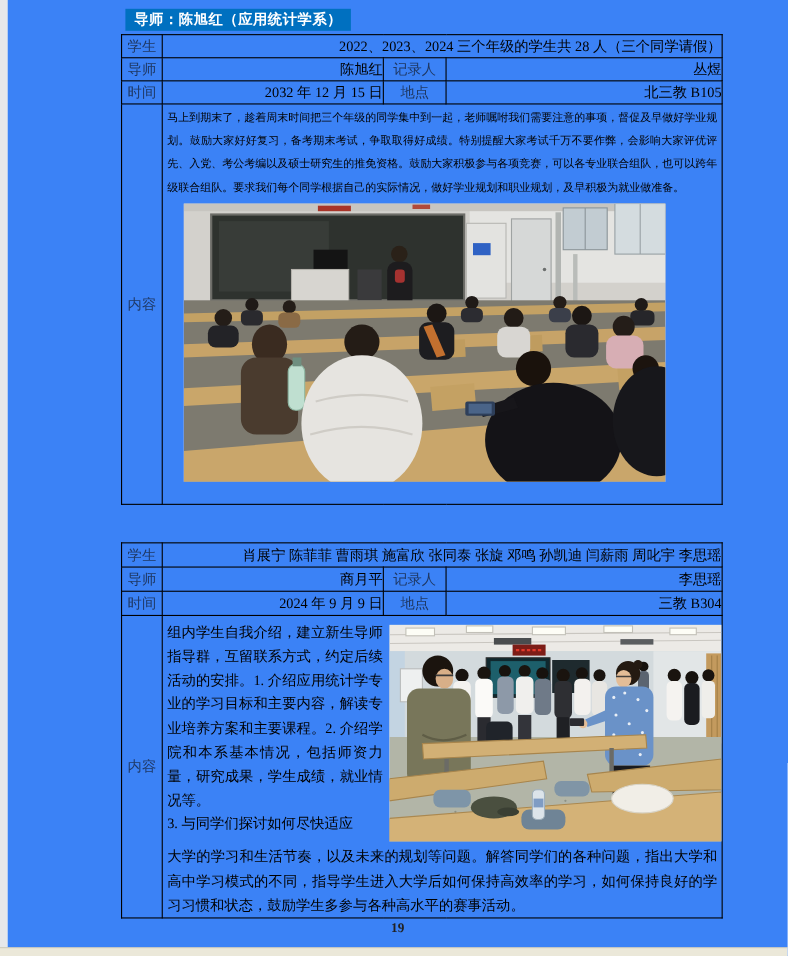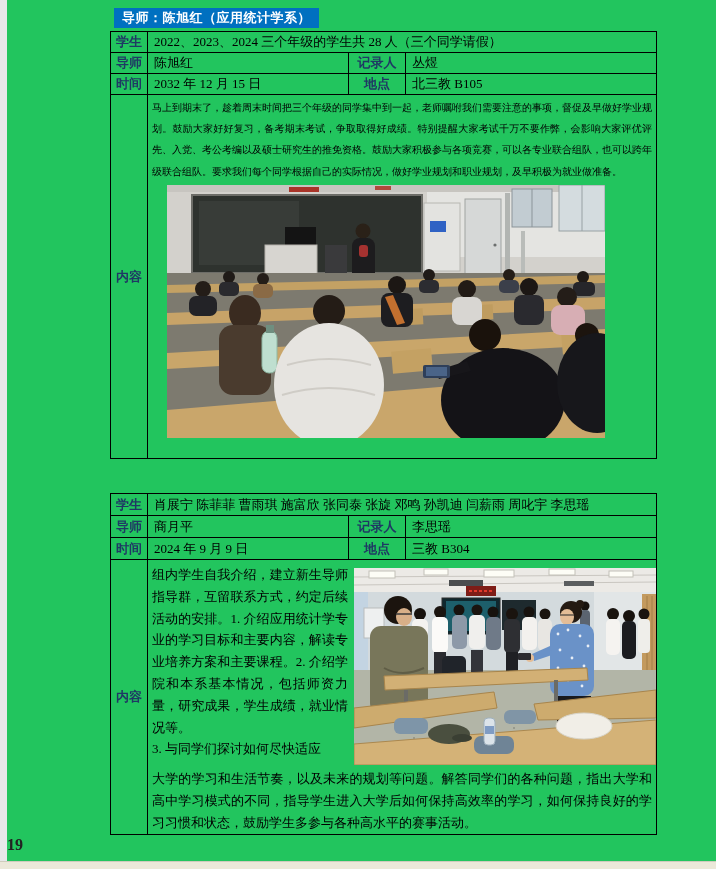--- a/index.html
+++ b/index.html
@@ -2,42 +2,42 @@
 <html><head>
 <meta charset="utf-8">
 <style>
   html,body{margin:0;padding:0;}
   body{
     width:716px;height:869px;position:relative;background:#ffffff;
     font-family:"Liberation Serif","DejaVu Serif",serif;overflow:hidden;
   }
   .viewer-left-strip{position:absolute;left:0;top:0;width:7px;height:869px;background:#e7e8ea;}
   .viewer-bottom-strip{position:absolute;left:0;top:861px;width:716px;height:8px;background:#ebe8d9;border-top:1px solid #cfccbd;}
-  .page{position:absolute;left:7px;top:0;width:709px;height:861px;background:#22c55e;}
+  .page{position:absolute;left:7px;top:0;width:709px;height:861px;background:#3b82f6;}
 
   .sec-title{
     position:absolute;left:107px;height:20px;line-height:20px;
     background:#0070C0;color:#ffffff;font-weight:bold;font-size:13px;
     padding:0 8px;font-family:"Liberation Sans","DejaVu Sans",sans-serif;
     letter-spacing:0.5px;white-space:nowrap;
   }
   #sec1-title{top:8px;}
   #sec2-title{top:469px;}
 
   table.meet{
     position:absolute;left:103px;width:546px;border-collapse:collapse;table-layout:fixed;
     font-size:13px;color:#000;
   }
   #table1{top:31px;}
   #table2{top:493px;}
   table.meet td, table.meet th{border:1px solid #000;padding:0;vertical-align:middle;overflow:hidden;}
   table.meet th{
-    font-weight:bold;color:#1F3864;text-align:center;font-size:13px;
-  }
-  table.meet td.val{padding-left:6px;text-align:left;}
+    font-weight:normal;color:#1F3864;text-align:center;font-size:13px;
+  }
+  table.meet td.val{padding-left:6px;text-align:right;}
   #table1 tr.small{height:21px;}
   #table2 tr.small{height:22px;}
   #table1 td.content-cell{height:363px;vertical-align:top;}
   #table2 td.content-cell{height:272px;vertical-align:top;}
 
   .content-text1{
     margin:2px 4px 0 4px;line-height:21.2px;font-size:10px;text-align:justify;
   }
   .photo-frame1{
     width:438px;height:253px;margin:3px 0 0 19px;overflow:hidden;background:#d3d1cc;
@@ -47,22 +47,22 @@
     float:right;width:302px;height:197px;margin:4px 0 3px 6px;overflow:hidden;background:#d3dadd;
   }
   .content-text2a{
     width:198px;margin:4px 16px 0 4px;line-height:21.8px;font-size:13px;
     text-align:justify;white-space:pre-wrap;
   }
   .content-text2b{
     clear:both;margin:2px 4px 0 4px;line-height:22px;font-size:13px;text-align:justify;
   }
   .page-number{
-    position:absolute;left:0;top:836px;width:709px;text-align:left;
-    font-size:16px;font-weight:bold;color:#222;
+    position:absolute;left:0;top:836px;width:709px;text-align:center;
+    font-size:12px;font-weight:bold;color:#222;
   }
   svg{display:block;}
 </style>
 </head>
 <body>
 
 <div class="viewer-left-strip"></div>
 <div class="viewer-bottom-strip"></div>
 
 <div class="page">

